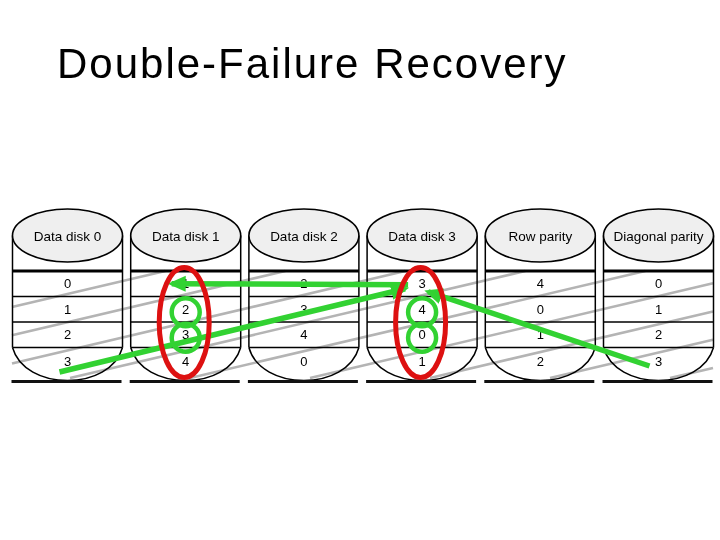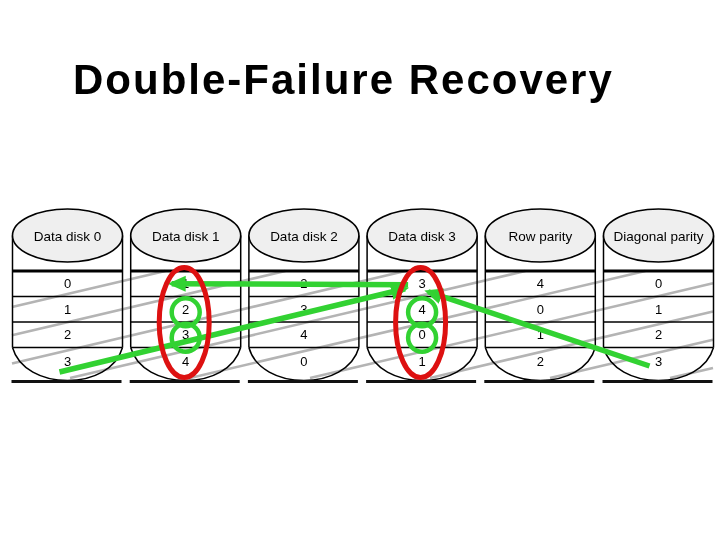--- a/index.html
+++ b/index.html
@@ -1,19 +1,19 @@
 <!DOCTYPE html>
 <html><head>
 <meta charset="utf-8">
 <style>
   html,body{margin:0;padding:0;background:#fff;}
   .slide{position:relative;width:720px;height:540px;background:#ffffff;overflow:hidden;
          font-family:"Liberation Sans",sans-serif;}
-  .title{position:absolute;left:57px;top:40px;margin:16px;color:#000;
-         font-size:42px;font-weight:bold;letter-spacing:2px;white-space:nowrap;
+  .title{position:absolute;left:57px;top:40px;margin:0;color:#000;
+         font-size:42px;font-weight:normal;letter-spacing:2px;white-space:nowrap;
          font-family:"Liberation Sans",sans-serif;}
   svg{position:absolute;left:0;top:0;}
   .disk-top{fill:#efefef;stroke:#000;stroke-width:1.6;}
   .disk-label{font-family:"Liberation Sans",sans-serif;font-size:13.5px;fill:#000;text-anchor:middle;}
   .cell{font-family:"Liberation Sans",sans-serif;font-size:13px;fill:#000;text-anchor:middle;}
   .ln{stroke:#000;stroke-width:1.5;fill:none;}
   .thick{stroke-width:2.8;}
   .shadow{stroke:#111;stroke-width:3;}
   .stripe{stroke:#b4b4b4;stroke-width:2.6;fill:none;}
   .fail{fill:none;stroke:#dd1111;stroke-width:5;}

